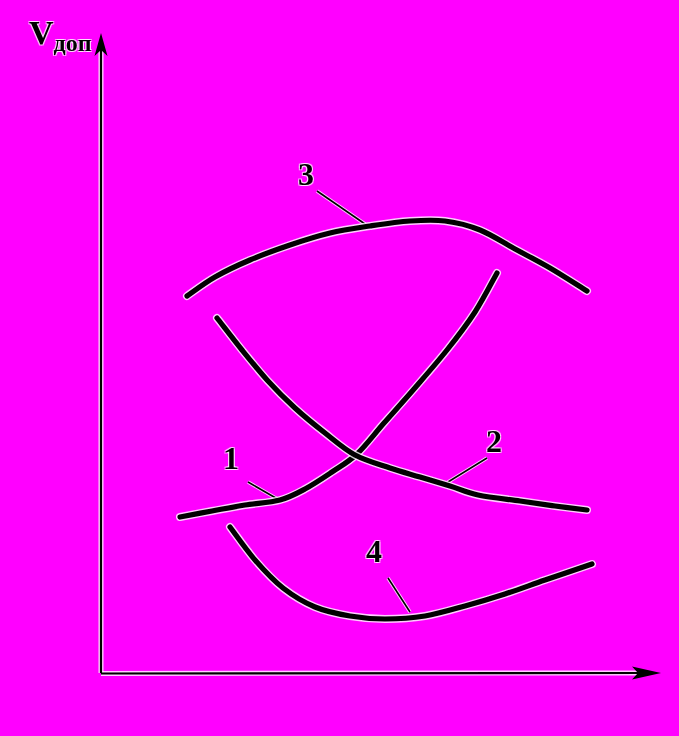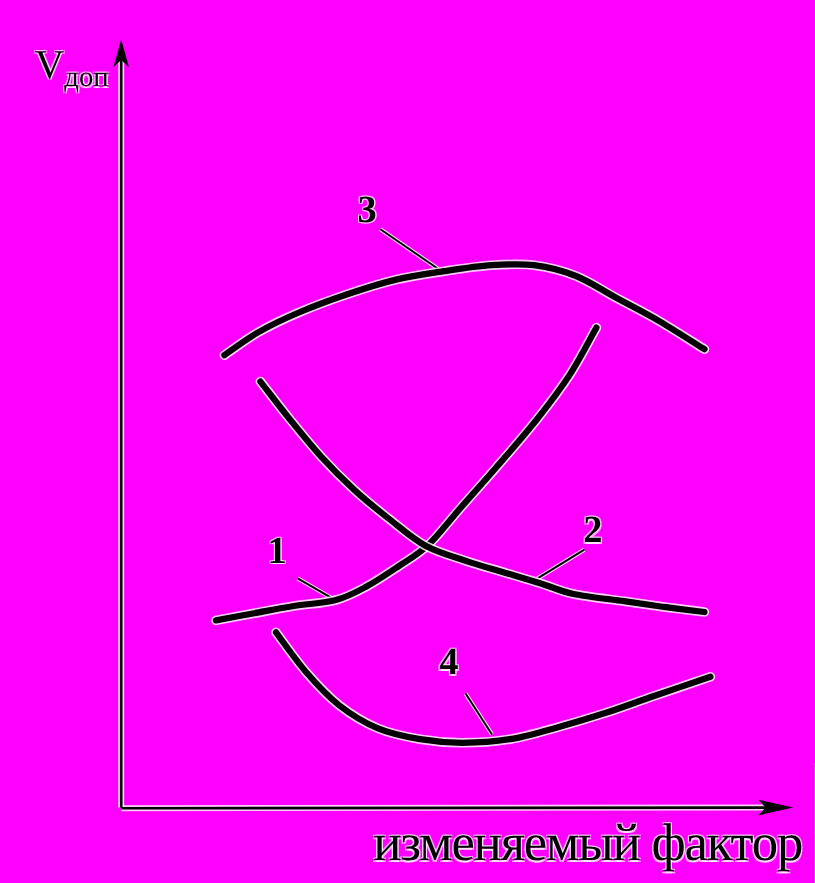--- a/index.html
+++ b/index.html
@@ -10,22 +10,22 @@
     overflow:hidden;
     font-family:"Liberation Serif","DejaVu Serif",serif;
     color:#000;
   }
   .canvas svg { position:absolute; left:0; top:0; }
   .halo-text {
     text-shadow: 1px 1px 0 rgba(255,255,255,.65), -1px -1px 0 rgba(255,255,255,.65),
                  1px -1px 0 rgba(255,255,255,.65), -1px 1px 0 rgba(255,255,255,.65);
   }
   .ylabel {
-    position:absolute; left:29px; top:38px;
-    font-size:34px; line-height:1; white-space:nowrap;
+    position:absolute; left:29px; top:16px;
+    font-size:34px; line-height:1; white-space:nowrap;font-weight:bold;
   }
   .ylabel .sub { font-size:24px; vertical-align:-7px; }
   .xlabel {
     position:absolute; left:311px; top:679px;
     font-size:44px; line-height:1.1; white-space:nowrap;
     letter-spacing:-1px;
   }
   .curve-num {
     position:absolute;
     transform:translate(-50%,-50%);
@@ -56,21 +56,20 @@
       <path d="M217,318C221.2,323.3 233.5,339.5 242,350C250.5,360.5 259.2,371.3 268,381C276.8,390.7 285.5,399.3 295,408C304.5,416.7 315.0,425.2 325,433C335.0,440.8 344.2,449.2 355,455C365.8,460.8 379.2,464.3 390,468C400.8,471.7 410.0,474.0 420,477C430.0,480.0 440.3,483.0 450,486C459.7,489.0 466.3,492.5 478,495C489.7,497.5 507.2,499.2 520,501C532.8,502.8 543.8,504.5 555,506C566.2,507.5 581.7,509.3 587,510" stroke="rgba(255,255,255,0.8)" stroke-width="8" fill="none" stroke-linecap="round" stroke-linejoin="round"></path>
       <path d="M217,318C221.2,323.3 233.5,339.5 242,350C250.5,360.5 259.2,371.3 268,381C276.8,390.7 285.5,399.3 295,408C304.5,416.7 315.0,425.2 325,433C335.0,440.8 344.2,449.2 355,455C365.8,460.8 379.2,464.3 390,468C400.8,471.7 410.0,474.0 420,477C430.0,480.0 440.3,483.0 450,486C459.7,489.0 466.3,492.5 478,495C489.7,497.5 507.2,499.2 520,501C532.8,502.8 543.8,504.5 555,506C566.2,507.5 581.7,509.3 587,510" stroke="#000000" stroke-width="5.2" fill="none" stroke-linecap="round" stroke-linejoin="round"></path>
       <path d="M187,296C191.7,292.8 204.5,283.0 215,277C225.5,271.0 237.5,265.3 250,260C262.5,254.7 276.7,249.5 290,245C303.3,240.5 316.7,236.2 330,233C343.3,229.8 356.7,228.0 370,226C383.3,224.0 397.5,221.8 410,221C422.5,220.2 433.3,219.5 445,221C456.7,222.5 468.3,225.3 480,230C491.7,234.7 503.3,242.7 515,249C526.7,255.3 538.0,261.0 550,268C562.0,275.0 580.8,287.2 587,291" stroke="rgba(255,255,255,0.8)" stroke-width="8" fill="none" stroke-linecap="round" stroke-linejoin="round"></path>
       <path d="M187,296C191.7,292.8 204.5,283.0 215,277C225.5,271.0 237.5,265.3 250,260C262.5,254.7 276.7,249.5 290,245C303.3,240.5 316.7,236.2 330,233C343.3,229.8 356.7,228.0 370,226C383.3,224.0 397.5,221.8 410,221C422.5,220.2 433.3,219.5 445,221C456.7,222.5 468.3,225.3 480,230C491.7,234.7 503.3,242.7 515,249C526.7,255.3 538.0,261.0 550,268C562.0,275.0 580.8,287.2 587,291" stroke="#000000" stroke-width="5.2" fill="none" stroke-linecap="round" stroke-linejoin="round"></path>
       <path d="M230,527C234.2,532.5 246.2,549.8 255,560C263.8,570.2 273.0,580.2 283,588C293.0,595.8 303.8,602.3 315,607C326.2,611.7 338.3,614.0 350,616C361.7,618.0 372.5,619.0 385,619C397.5,619.0 411.7,618.2 425,616C438.3,613.8 451.7,609.7 465,606C478.3,602.3 491.7,598.3 505,594C518.3,589.7 530.5,585.0 545,580C559.5,575.0 584.2,566.7 592,564" stroke="rgba(255,255,255,0.8)" stroke-width="8" fill="none" stroke-linecap="round" stroke-linejoin="round"></path>
       <path d="M230,527C234.2,532.5 246.2,549.8 255,560C263.8,570.2 273.0,580.2 283,588C293.0,595.8 303.8,602.3 315,607C326.2,611.7 338.3,614.0 350,616C361.7,618.0 372.5,619.0 385,619C397.5,619.0 411.7,618.2 425,616C438.3,613.8 451.7,609.7 465,606C478.3,602.3 491.7,598.3 505,594C518.3,589.7 530.5,585.0 545,580C559.5,575.0 584.2,566.7 592,564" stroke="#000000" stroke-width="5.2" fill="none" stroke-linecap="round" stroke-linejoin="round"></path>
     </svg>
 
   <div class="ylabel halo-text"><span>V</span><span class="sub">доп</span></div>
 
-  <div class="xlabel halo-text">изменяемый фактор</div>
 
   <div id="annotations">
       <div class="curve-num halo-text" style="left: 306px; top: 174px;">3</div>
       <div class="curve-num halo-text" style="left: 231px; top: 458px;">1</div>
       <div class="curve-num halo-text" style="left: 494px; top: 441px;">2</div>
       <div class="curve-num halo-text" style="left: 374px; top: 551px;">4</div>
     </div>
 </div>
 
 </body></html>

